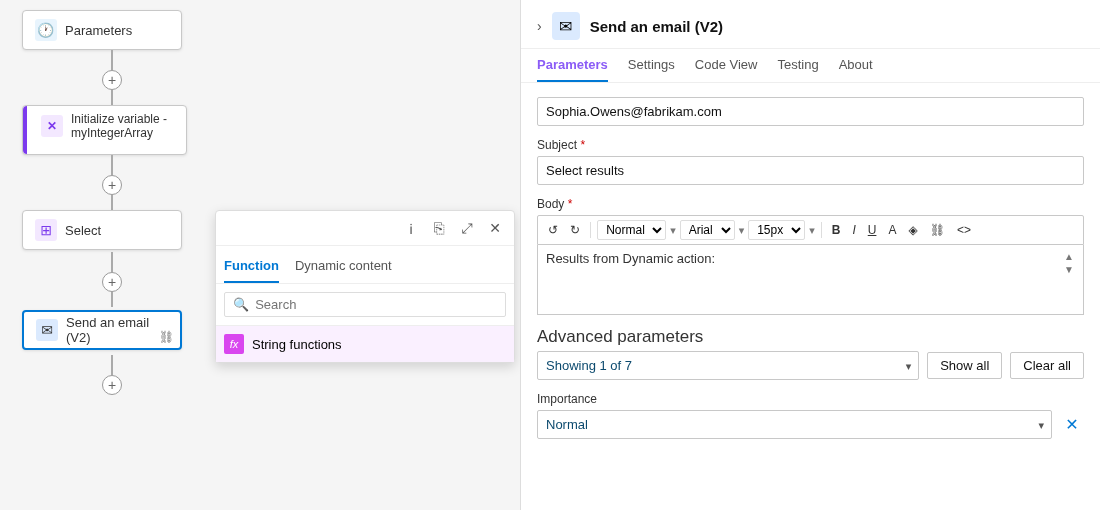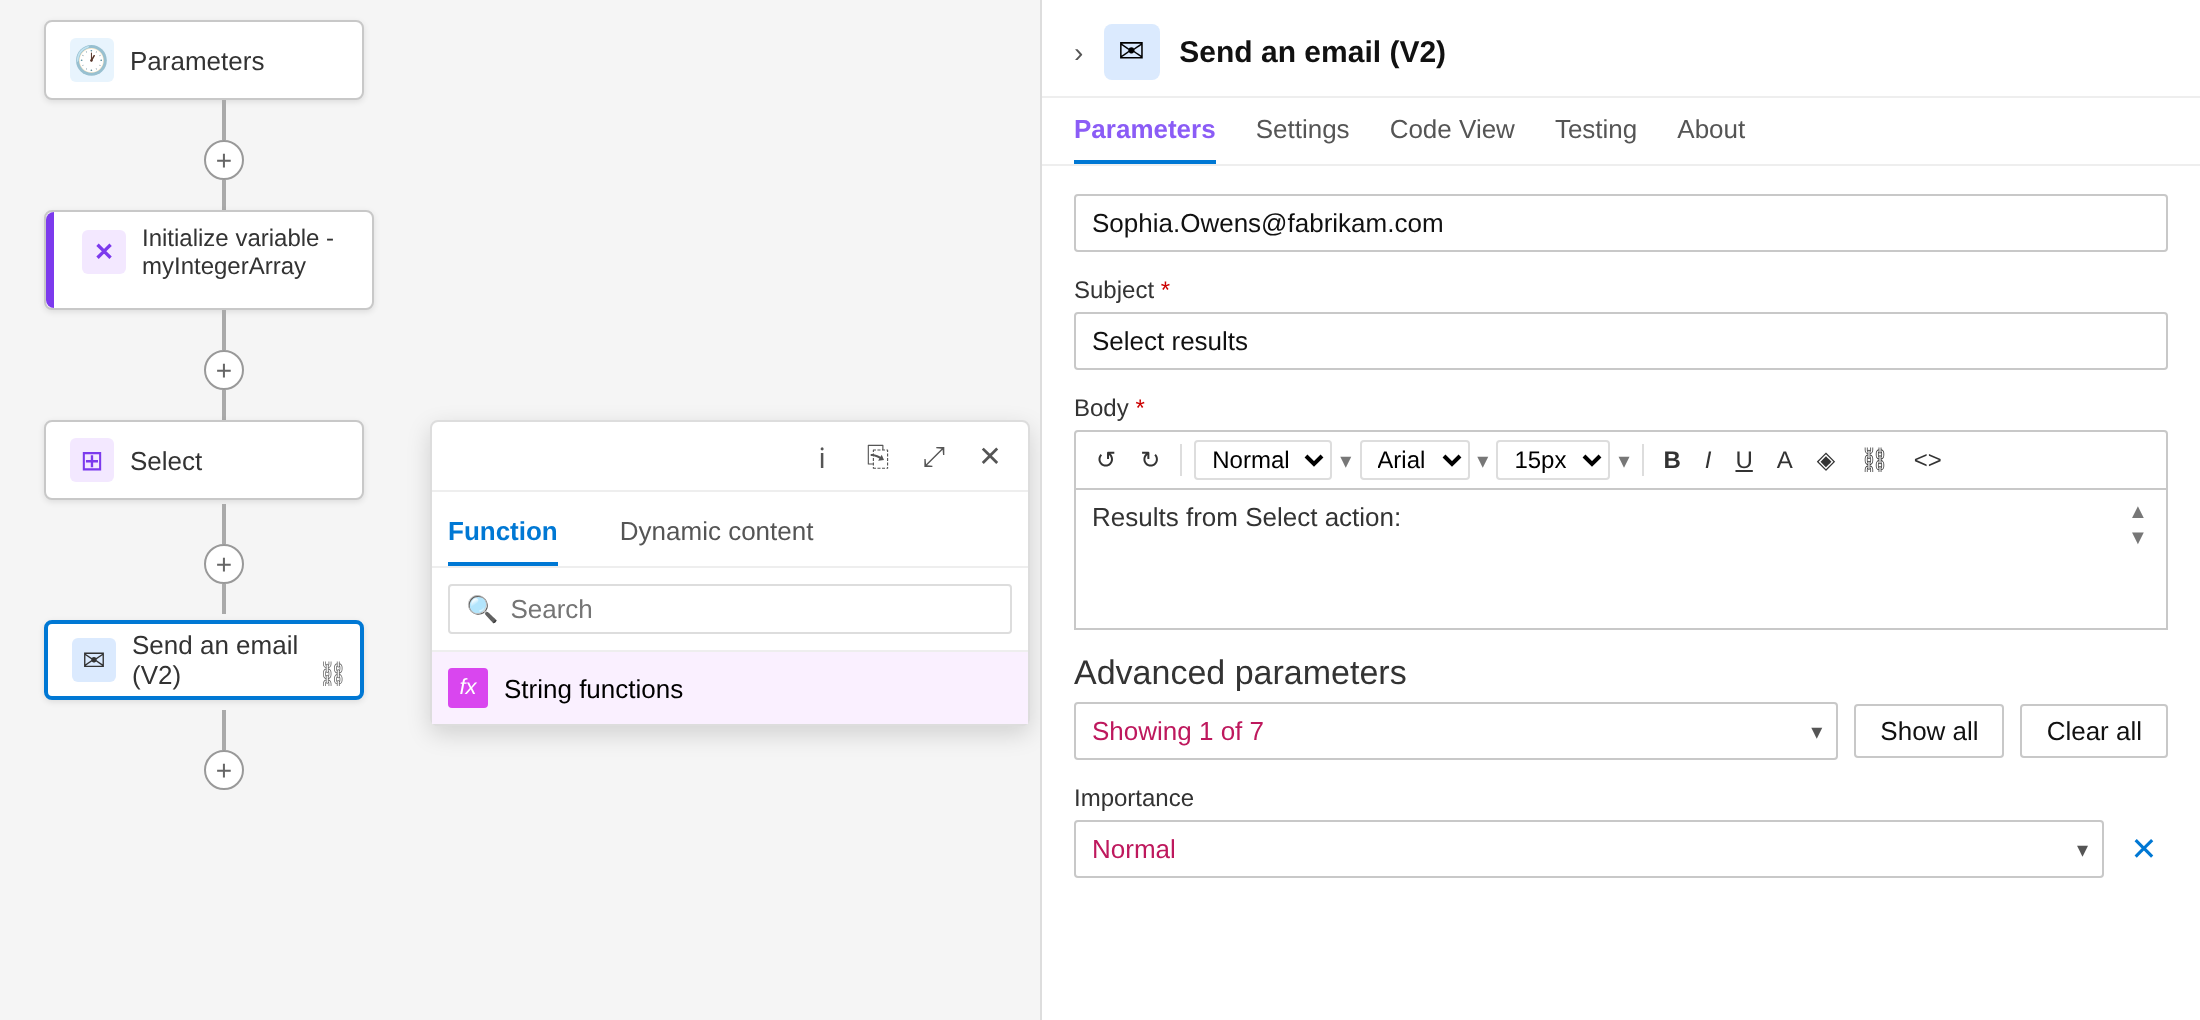--- a/index.html
+++ b/index.html
@@ -120,21 +120,21 @@
       border: 1px solid #ddd;
       border-radius: 2px;
       padding: 6px;
       font-family: 'Consolas', monospace;
       font-size: 12px;
       resize: none;
       color: #333;
     }
     .popup-tabs {
       display: flex;
-      gap: 31px;
+      gap: 16px;
       padding: 8px 8px 0;
       border-bottom: 1px solid #eee;
       margin-bottom: 0;
     }
     .popup-tab {
       padding: 4px 0 8px;
       font-size: 13px;
       cursor: pointer;
       color: #555;
     }
@@ -353,21 +353,21 @@
     .adv-select-wrapper {
       flex: 1;
       position: relative;
     }
     .adv-select {
       width: 100%;
       border: 1px solid #c8c8c8;
       border-radius: 2px;
       padding: 6px 28px 6px 8px;
       font-size: 13px;
-      color: #be185d;
+      color: #0c4a6e;
       background: white;
       appearance: none;
       cursor: pointer;
       outline: none;
     }
     .adv-select-arrow {
       position: absolute;
       right: 8px;
       top: 50%;
       transform: translateY(-50%);
@@ -549,21 +549,21 @@
         <div class="tb-sep"></div>
         <button class="tb-btn" style="font-weight:bold;">B</button>
         <button class="tb-btn" style="font-style:italic;">I</button>
         <button class="tb-btn" style="text-decoration:underline;">U</button>
         <button class="tb-btn">A</button>
         <button class="tb-btn">◈</button>
         <button class="tb-btn">⛓</button>
         <button class="tb-btn">&lt;&gt;</button>
       </div>
       <div class="body-editor-area">
-        <div class="body-editor-text">Results from Select action:</div>
+        <div class="body-editor-text">Results from Dynamic action:</div>
         <div class="body-scrollbar">
           <div class="body-scroll-up">▲</div>
           <div class="body-scroll-down" style="margin-top:auto;">▼</div>
         </div>
       </div>
     </div>
 
     <div>
       <div class="adv-params-label">Advanced parameters</div>
       <div class="adv-params-row">

